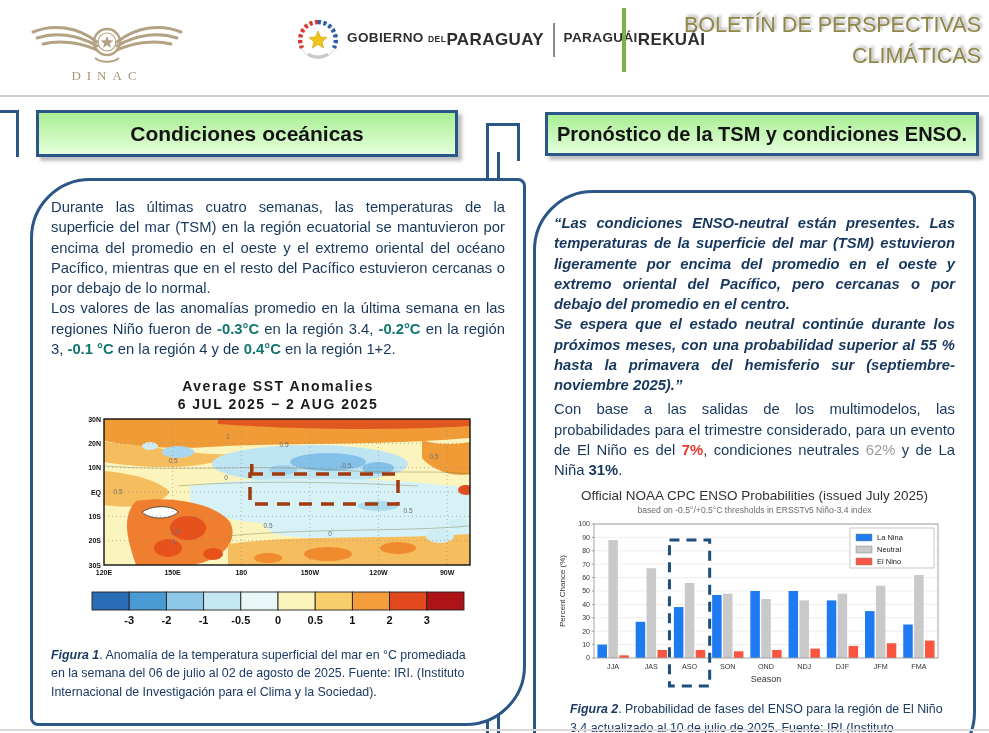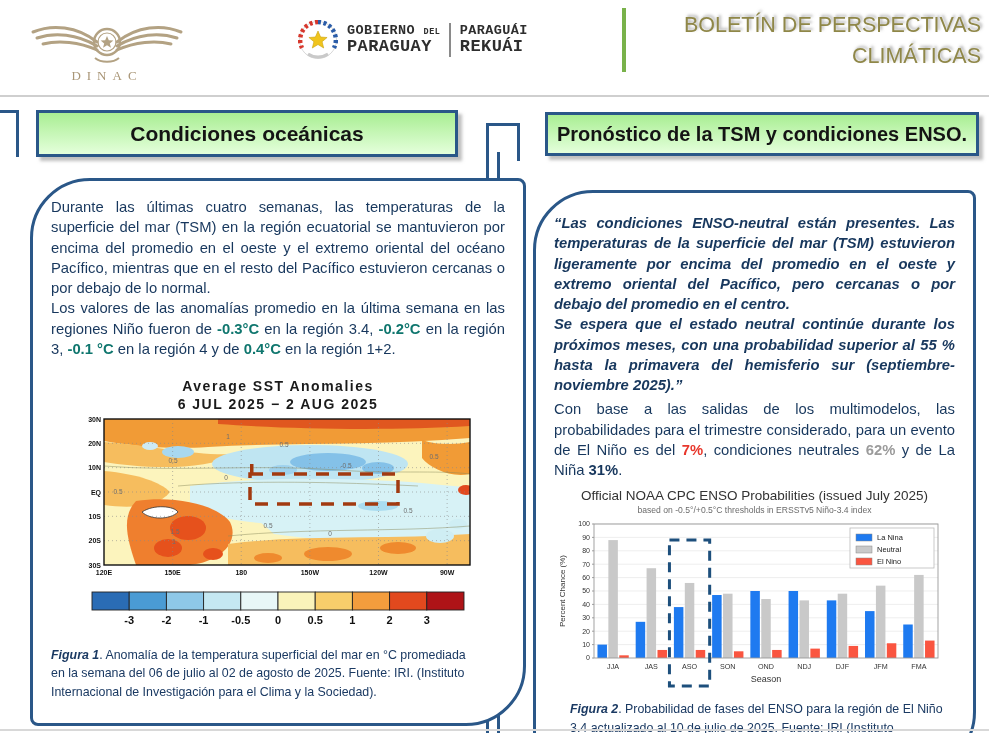--- a/index.html
+++ b/index.html
@@ -2,21 +2,21 @@
 <html><head>
 <meta charset="utf-8">
 <style>
   html,body{margin:0;padding:0;background:#e9e9e9;font-family:"Liberation Sans",sans-serif;}
   #page{position:relative;width:989px;height:733px;background:#ffffff;overflow:hidden;margin:0 auto;}
 
   
   .dinac{position:absolute;left:18px;top:6px;width:178px;height:88px;background:#fff;display:flex;flex-direction:column;align-items:center;justify-content:center;}
   .dinac-label{font-family:"Liberation Serif",serif;font-size:13px;letter-spacing:6px;color:#a99677;margin-top:-4px;}
   .gov{position:absolute;left:298px;top:20px;display:flex;align-items:center;gap:9px;}
-  .gov-col{display:flex;flex-direction:column;justify-content:center;font-family:Liberation Mono, monospace;color:#2e2e2e;line-height:1.02;}
+  .gov-col{display:flex;flex-direction:row;justify-content:center;font-family:Liberation Sans, sans-serif;color:#2e2e2e;line-height:1.02;}
   .gov-l1{font-size:13.5px;font-weight:700;letter-spacing:.4px;}
   .gov-l1 .small{font-size:8.5px;letter-spacing:.5px;}
   .gov-l2{font-size:17px;font-weight:700;letter-spacing:.4px;}
   .gov-divider{width:1.5px;height:34px;background:#8a8a8a;}
   .green-bar{position:absolute;left:622px;top:8px;width:4px;height:64px;background:#79b24a;}
   .bulletin-title{position:absolute;right:8px;top:10px;width:360px;text-align:right;font-size:21.5px;font-weight:400;color:#8f8748;line-height:1.45;text-shadow:2px -2px 3px rgba(110,110,110,.55);}
   .hrule{position:absolute;left:0;top:95px;width:989px;height:2px;background:#cfcfcf;}
   .brule{position:absolute;left:0;top:729px;width:989px;height:2px;background:#d8d8d8;}
 
   
@@ -28,21 +28,21 @@
 
   
   .title-box{position:absolute;height:47px;background:linear-gradient(180deg,#a9ee93,#e4ffdb);border:3px solid #2a5788;box-shadow:4px 4px 3px rgba(140,140,140,.55);display:flex;align-items:center;justify-content:center;font-size:21px;font-weight:700;color:#141414;box-sizing:border-box;}
   .content-box{position:absolute;border:3px solid #2a5788;border-radius:60px 8px 60px 8px;background:#fff;box-sizing:border-box;}
   .body-text{color:#17375d;font-size:14.8px;line-height:1.37;text-align:justify;}
   .bold-navy{font-weight:700;color:#0f766e;}
   .caption{font-size:12.4px;line-height:1.5;color:#1b3a63;text-align:left;}
   .caption .figlabel{font-weight:700;font-style:italic;}
   .quote{font-style:italic;font-weight:700;}
   .pct-red{font-weight:700;color:#e8372c;}
-  .pct-gray{font-weight:700;color:#9b9b9b;}
+  .pct-gray{font-weight:400;color:#9b9b9b;}
   .pct-navy{font-weight:700;color:#17375d;}
 
   .figure-wrap{text-align:center;}
   .map-title{font-size:14px;font-weight:700;letter-spacing:1.5px;color:#1a1a1a;line-height:1.3;}
   .chart-title{font-size:13.5px;color:#333;text-align:center;}
   .chart-subtitle{font-size:8.6px;color:#6b6b6b;text-align:center;margin-top:2px;}
 </style>
 </head>
 <body>
 

